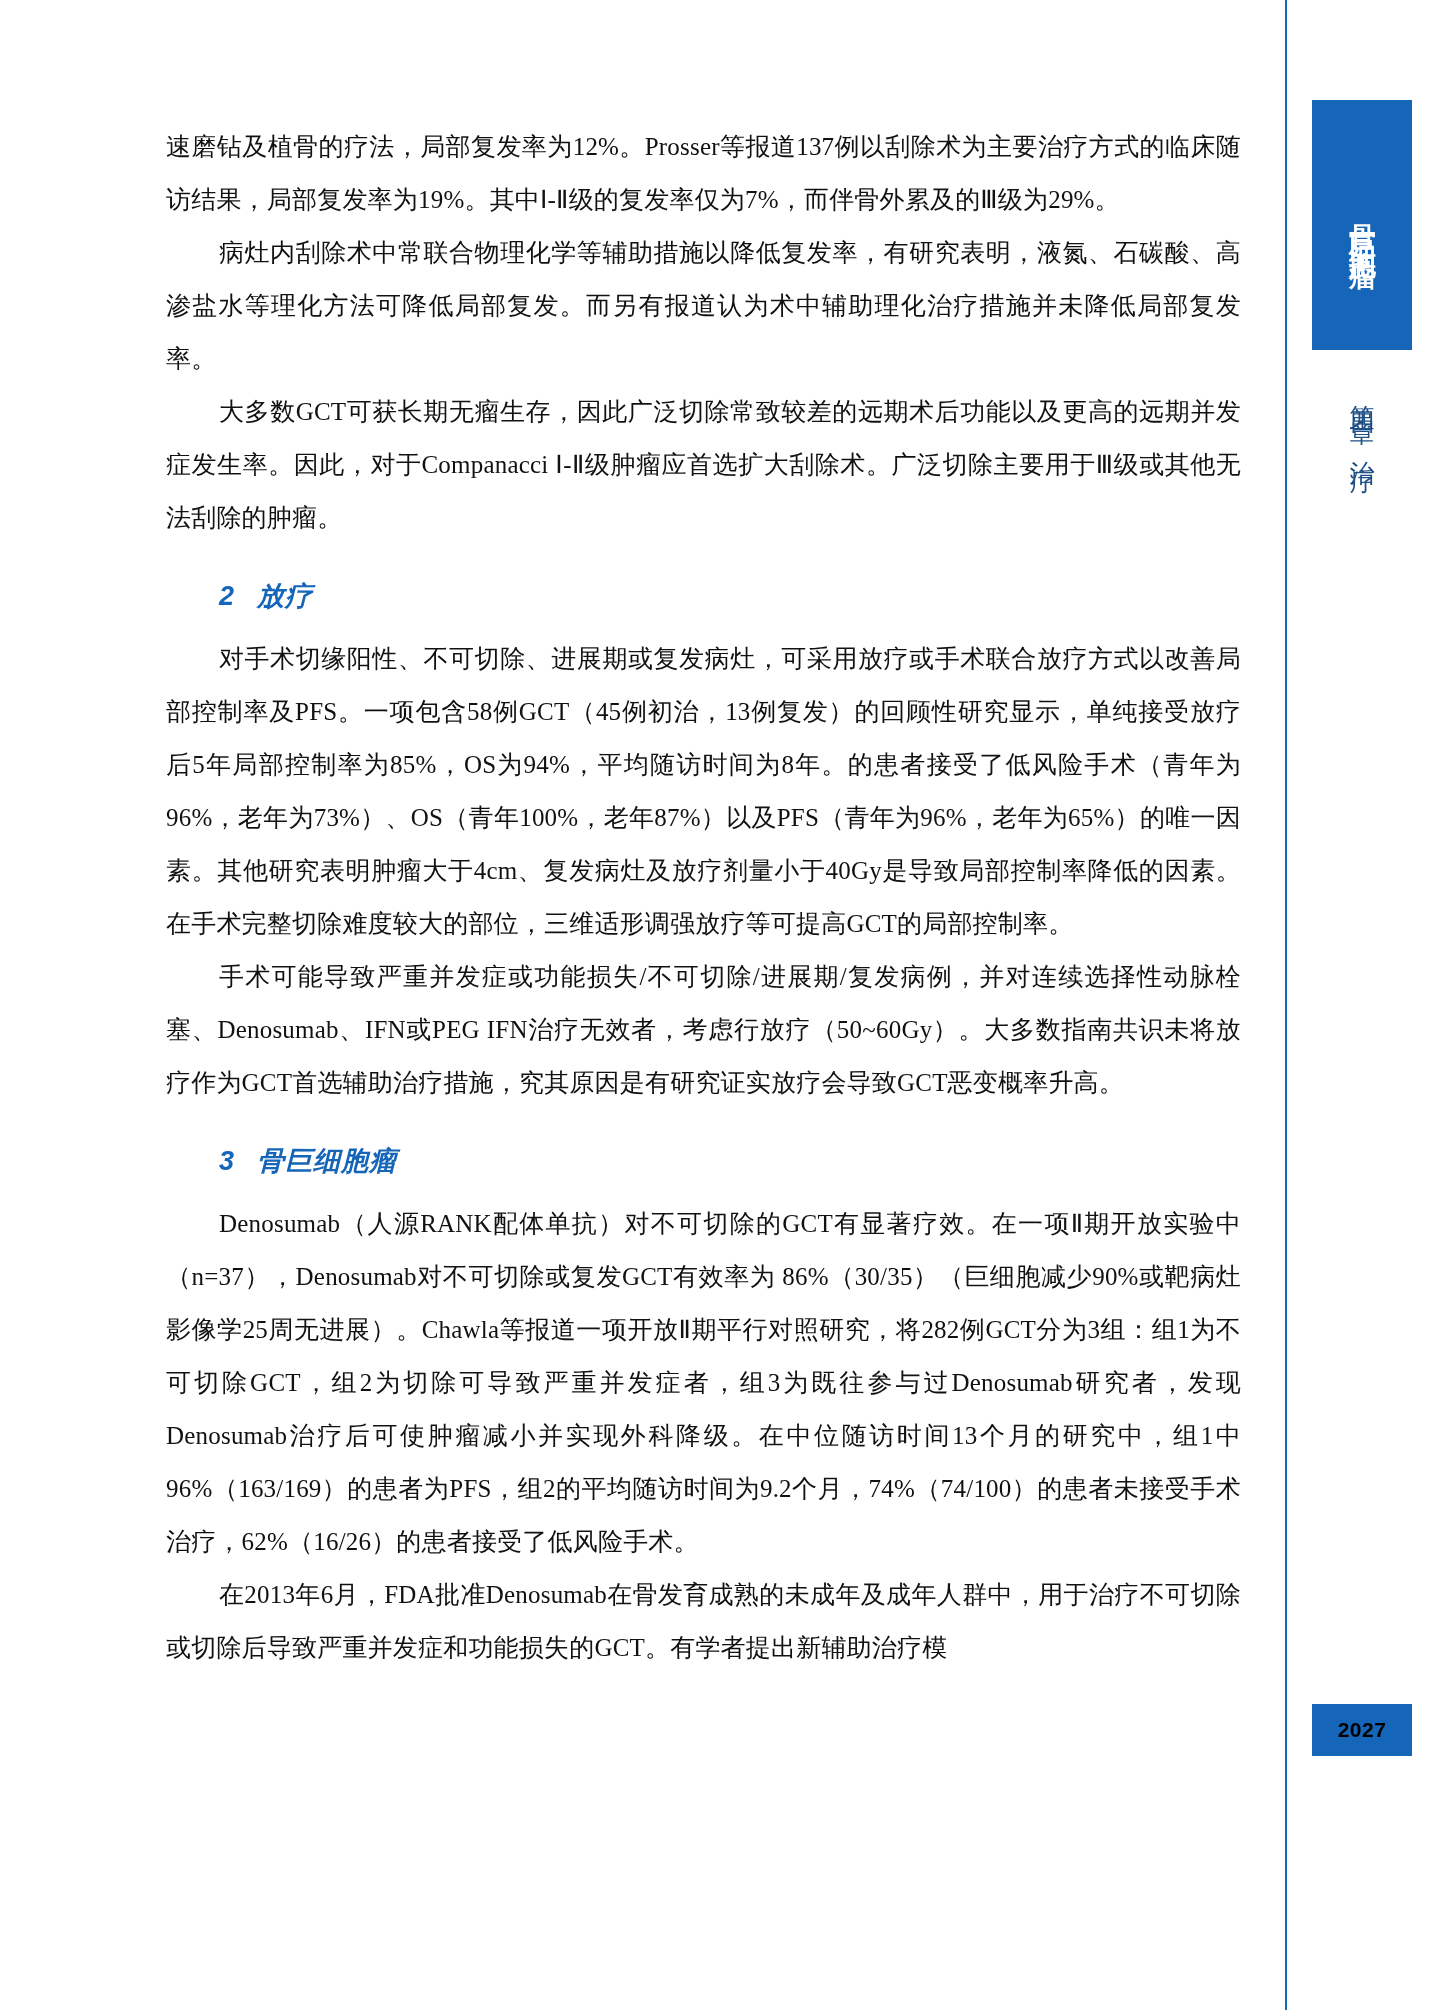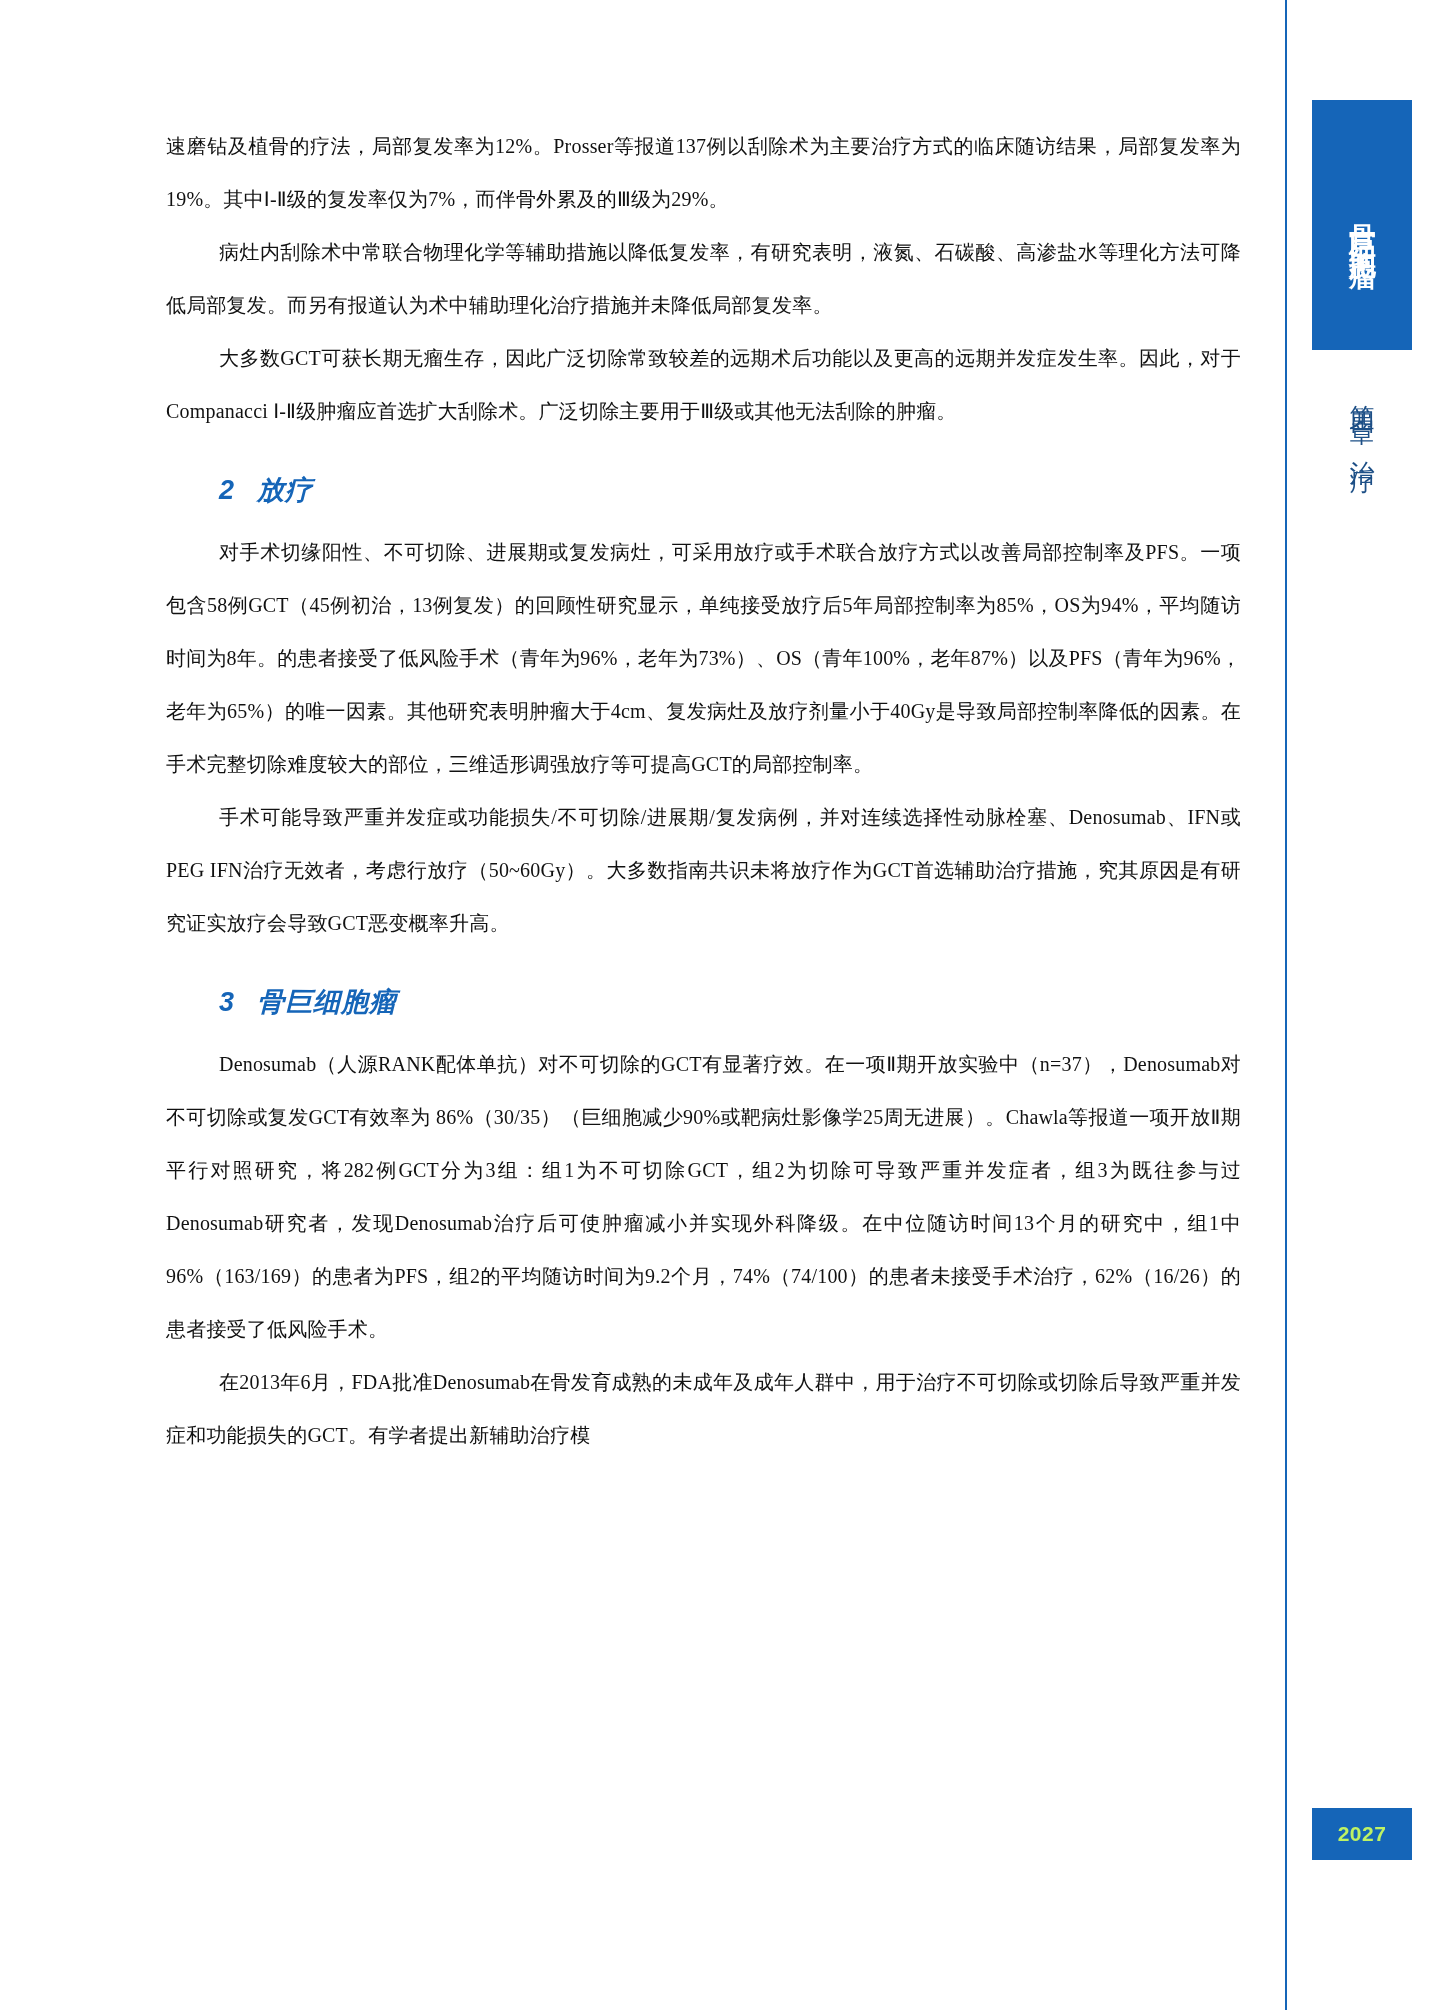--- a/index.html
+++ b/index.html
@@ -20,21 +20,21 @@
     inset: 0;
   }
   
   .content {
     position: absolute;
     left: 166px;
     top: 120px;
     width: 1075px;
   }
   .para {
-    font-size: 20px;
+    font-size: 25px;
     line-height: 53px;
     text-align: justify;
     text-justify: inter-ideograph;
     margin: 0 0 0 0;
     letter-spacing: 0.2px;
     color: #111111;
   }
   .para.indent {
     text-indent: 53px;
   }
@@ -96,25 +96,25 @@
     font-family: "Liberation Sans", sans-serif;
     font-size: 25px;
     color: #1d4f86;
     letter-spacing: 7px;
     line-height: 1;
   }
   
   .pagenum {
     position: absolute;
     left: 1312px;
-    top: 1808px;
+    top: 1704px;
     width: 100px;
     height: 52px;
     background: #1565b8;
-    color: #bef264;
+    color: #000000;
     font-family: "Liberation Sans", sans-serif;
     font-size: 21px;
     font-weight: bold;
     display: flex;
     align-items: center;
     justify-content: center;
     letter-spacing: 0.5px;
   }
 </style>
 </head>

